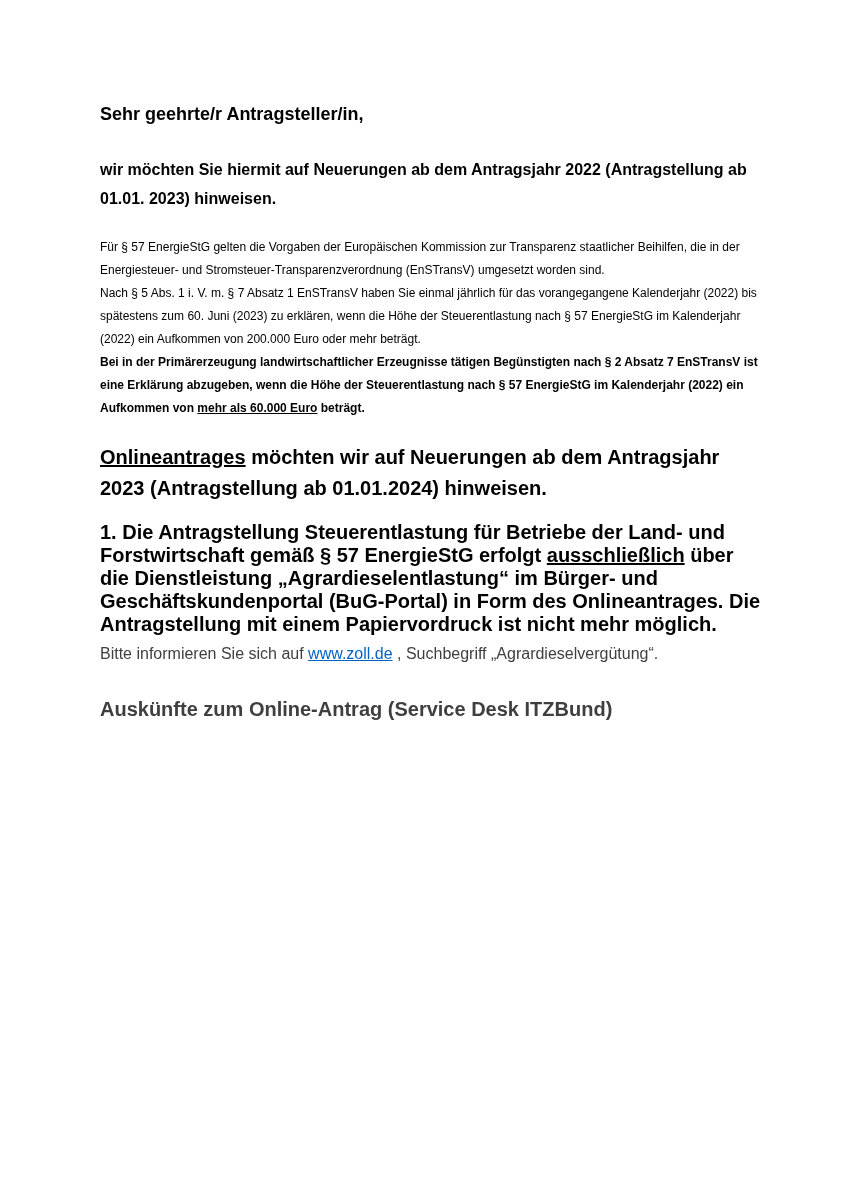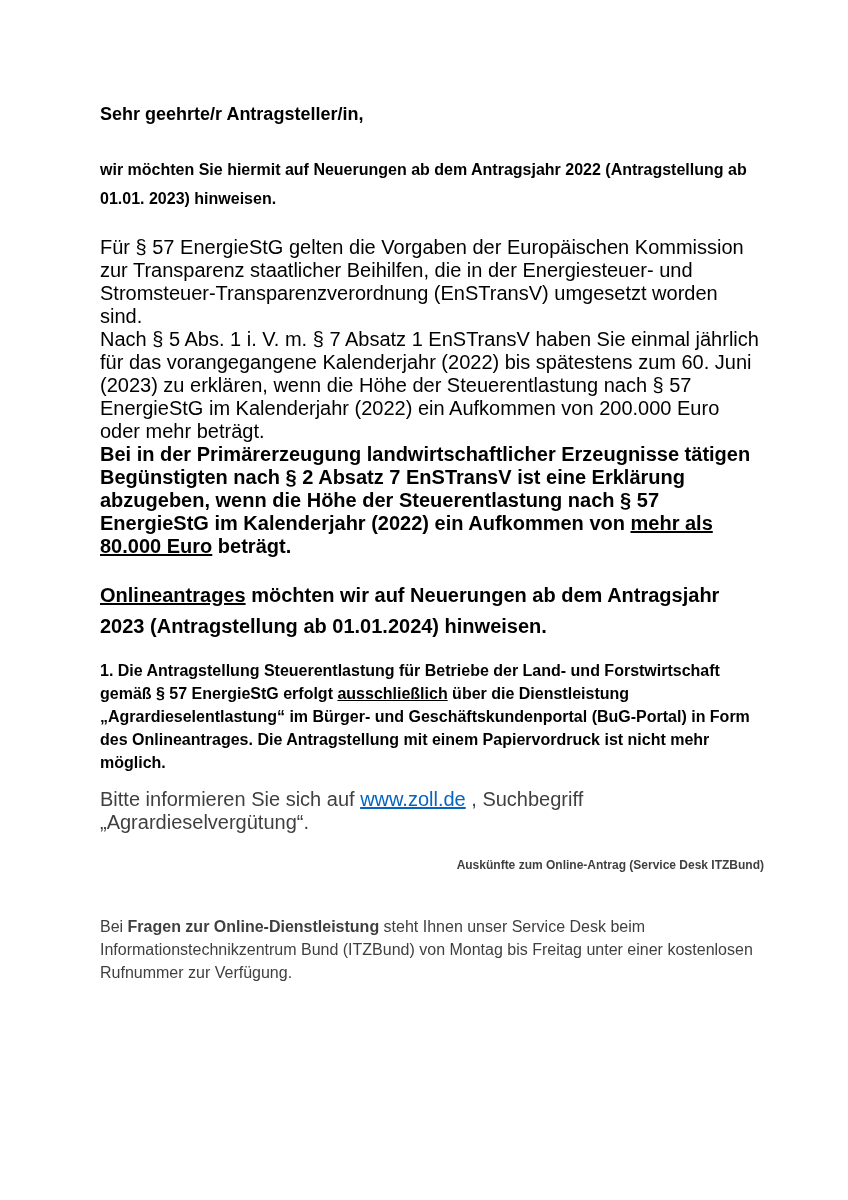--- a/index.html
+++ b/index.html
@@ -36,55 +36,54 @@
     margin-bottom: 23px;
   }
   .sec-heading {
     font-size: 16px;
     font-weight: bold;
     line-height: 27px;
     text-decoration: underline;
     margin-bottom: 10px;
   }
   .body-p {
-    font-size: 20px;
+    font-size: 12px;
     line-height: 23px;
   }
   .bold { font-weight: bold; }
   .u { text-decoration: underline; }
   .heading-vor {
     font-size: 20px;
     font-weight: bold;
     line-height: 31px;
     margin-top: 22px;
     margin-bottom: 17px;
   }
   .num-para {
-    font-size: 16px;
+    font-size: 20px;
     font-weight: bold;
     line-height: 23px;
-    margin-bottom: 14px;
+    margin-bottom: 6px;
   }
   .gray { color: #3f3f3f; }
   .link-line {
-    font-size: 20px;
+    font-size: 16px;
     line-height: 23px;
-    margin-bottom: 20px;
+    margin-bottom: 33px;
   }
   .link {
     color: #0563c1;
     text-decoration: underline;
     cursor: pointer;
   }
   .ausk-heading {
-    font-size: 12px;
+    font-size: 20px;
     font-weight: bold;
     line-height: 23px;
-    margin-bottom: 38px;
-    text-align: right;
+    margin-bottom: 23px;
   }
   .final-para {
     font-size: 16px;
     line-height: 23px;
   }
 </style>
 </head>
 <body>
 
 <div class="page">
@@ -92,26 +91,25 @@
   <p class="salutation">Sehr geehrte/r Antragsteller/in,</p>
 
   <p class="intro">wir möchten Sie hiermit auf Neuerungen ab dem Antragsjahr 2022 (Antragstellung ab 01.01. 2023) hinweisen.</p>
 
 
   <p class="body-p">Für § 57 EnergieStG gelten die Vorgaben der Europäischen Kommission zur Transparenz staatlicher Beihilfen, die in der Energiesteuer- und Stromsteuer-Transparenzverordnung (EnSTransV) umgesetzt worden sind.</p>
 
   <p class="body-p">Nach § 5 Abs. 1 i. V. m. § 7 Absatz 1 EnSTransV haben Sie einmal jährlich für das vorangegangene Kalenderjahr (2022) bis spätestens zum 60. Juni (2023) zu erklären, wenn die Höhe der Steuerentlastung nach § 57 EnergieStG im Kalenderjahr (2022) ein Aufkommen von 200.000 Euro oder mehr beträgt.</p>
 
 
-  <p class="body-p bold"><span>Bei in der Primärerzeugung landwirtschaftlicher Erzeugnisse tätigen Begünstigten nach § 2 Absatz 7 EnSTransV ist eine Erklärung abzugeben, wenn die Höhe der Steuerentlastung nach § 57 EnergieStG im Kalenderjahr (2022) ein Aufkommen von </span><span class="u">mehr als 80.000 Euro</span><span> beträgt.</span></p>
+  <p class="body-p bold"><span>Bei in der Primärerzeugung landwirtschaftlicher Erzeugnisse tätigen Begünstigten nach § 2 Absatz 7 EnSTransV ist eine Erklärung abzugeben, wenn die Höhe der Steuerentlastung nach § 57 EnergieStG im Kalenderjahr (2022) ein Aufkommen von </span><span class="u">mehr als 60.000 Euro</span><span> beträgt.</span></p>
 
 
   <h2 class="heading-vor"><span class="u">Onlineantrages</span><span> möchten wir auf Neuerungen ab dem Antragsjahr 2023 (Antragstellung ab 01.01.2024) hinweisen.</span></h2>
 
   <p class="num-para"><span>1. Die Antragstellung Steuerentlastung für Betriebe der Land- und Forstwirtschaft gemäß § 57 EnergieStG erfolgt </span><span class="u">ausschließlich</span><span> über die Dienstleistung „Agrardieselentlastung“ im Bürger- und Geschäftskundenportal (BuG-Portal) in Form des Onlineantrages. Die Antragstellung mit einem Papiervordruck ist nicht mehr möglich.</span></p>
 
   <p class="link-line gray"><span>Bitte informieren Sie sich auf </span><a class="link">www.zoll.de</a><span> , Suchbegriff „Agrardieselvergütung“.</span></p>
 
   <h3 class="ausk-heading gray">Auskünfte zum Online-Antrag (Service Desk ITZBund)</h3>
 
-  <p class="final-para gray"><span>Bei </span><span class="bold">Fragen zur Online-Dienstleistung</span><span> steht Ihnen unser Service Desk beim Informationstechnikzentrum Bund (ITZBund) von Montag bis Freitag unter einer kostenlosen Rufnummer zur Verfügung.</span></p>
 
 </div>
 
 </body></html>

